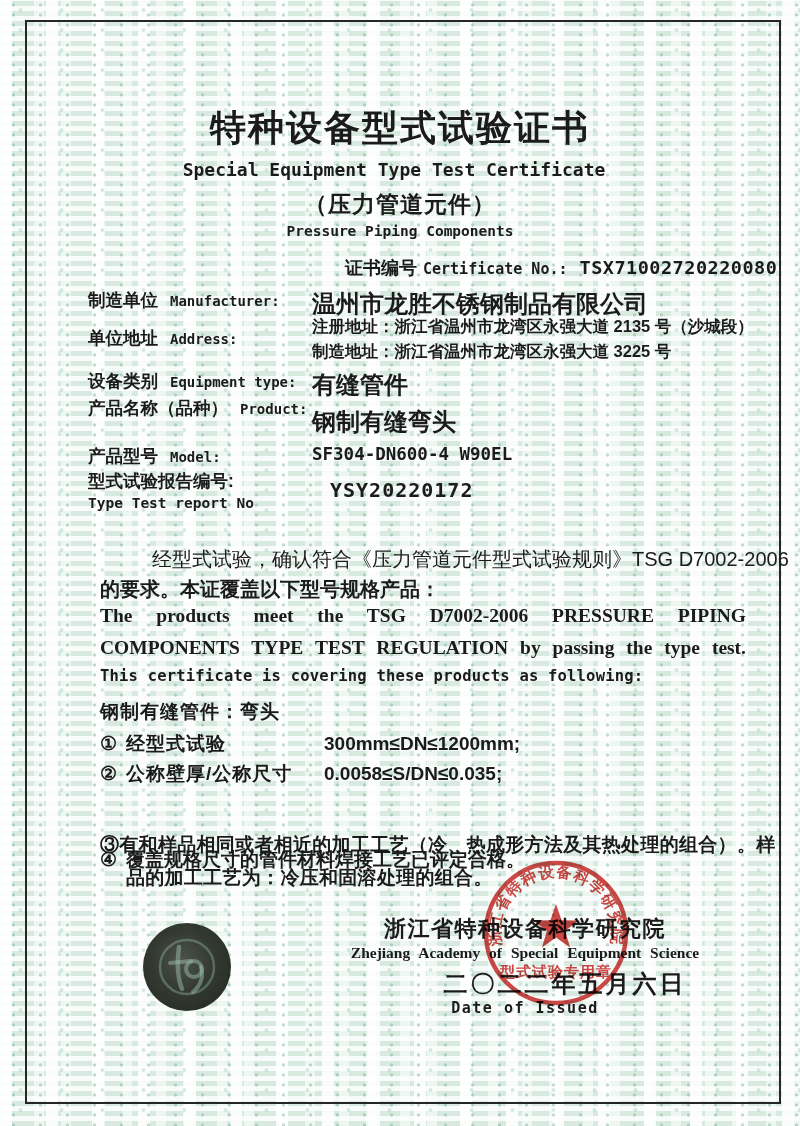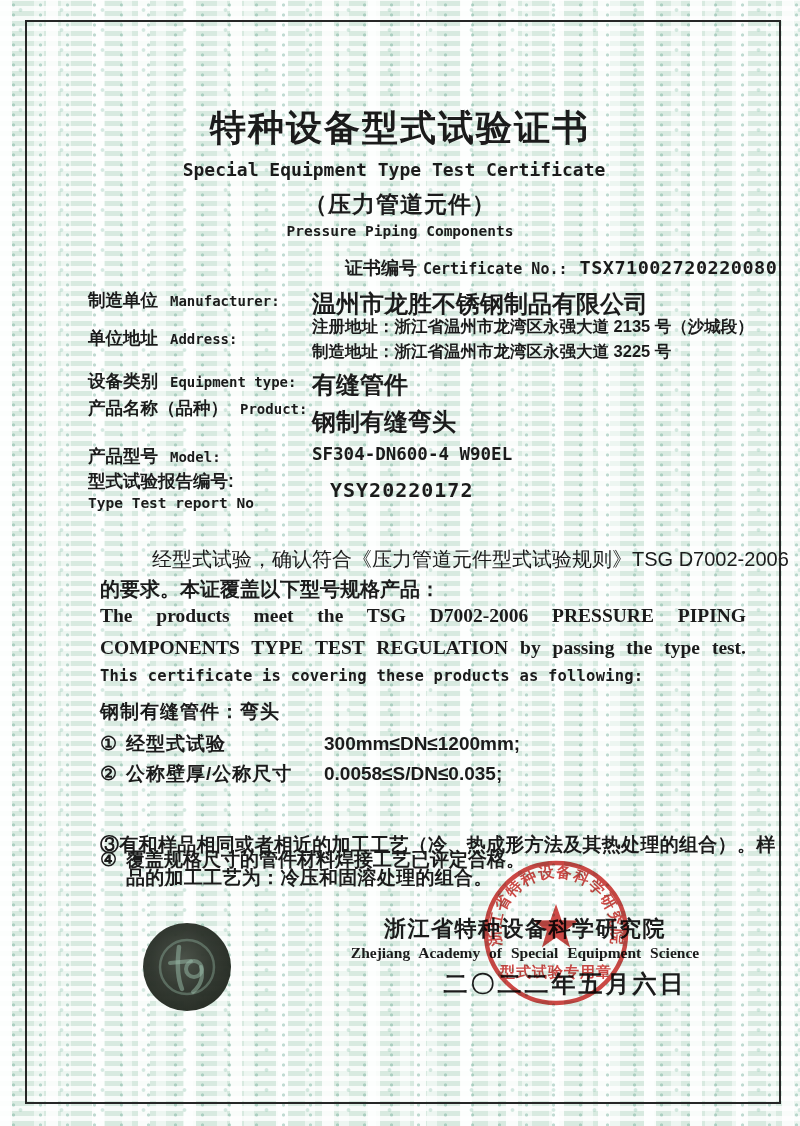--- a/index.html
+++ b/index.html
@@ -139,20 +139,21 @@
   <div class="abs plist p-item3">
     <span class="num">③</span><span>有和样品相同或者相近的加工工艺（冷、热成形方法及其热处理的组合）。样品的加工工艺为：冷压和固溶处理的组合。</span>
   </div>
   <div class="abs plist p-item p-item4">
     <span class="num">④</span><span>覆盖规格尺寸的管件材料焊接工艺已评定合格。</span>
   </div>
 
   <div class="abs issuer iss-cn">浙江省特种设备科学研究院</div>
   <div class="abs issuer iss-date">二〇二二年五月六日</div>
   <div class="abs issuer iss-en serif">Zhejiang Academy of Special Equipment Science</div>
+  <div class="abs issuer iss-datelabel mono">Date of Issued</div>
 
   <svg class="abs stamp-red" viewBox="0 0 150 150" aria-hidden="true">
     <defs>
       <path id="arcTop" d="M 20.9 89.5 A 56 56 0 1 1 129.1 89.5" fill="none"></path>
     </defs>
     <circle cx="75" cy="75" r="70" fill="none" stroke="#c9302c" stroke-width="4.5"></circle>
     <text font-size="15.5" font-weight="700" fill="#c9302c" letter-spacing="1">
       <textPath href="#arcTop" startOffset="2" textLength="200">浙江省特种设备科学研究院</textPath>
     </text>
     <polygon points="75,46 80.6,62.2 97.8,62.6 84.1,73 89.1,89.4 75,79.6 60.9,89.4 65.9,73 52.2,62.6 69.4,62.2" fill="#c9302c"></polygon>

